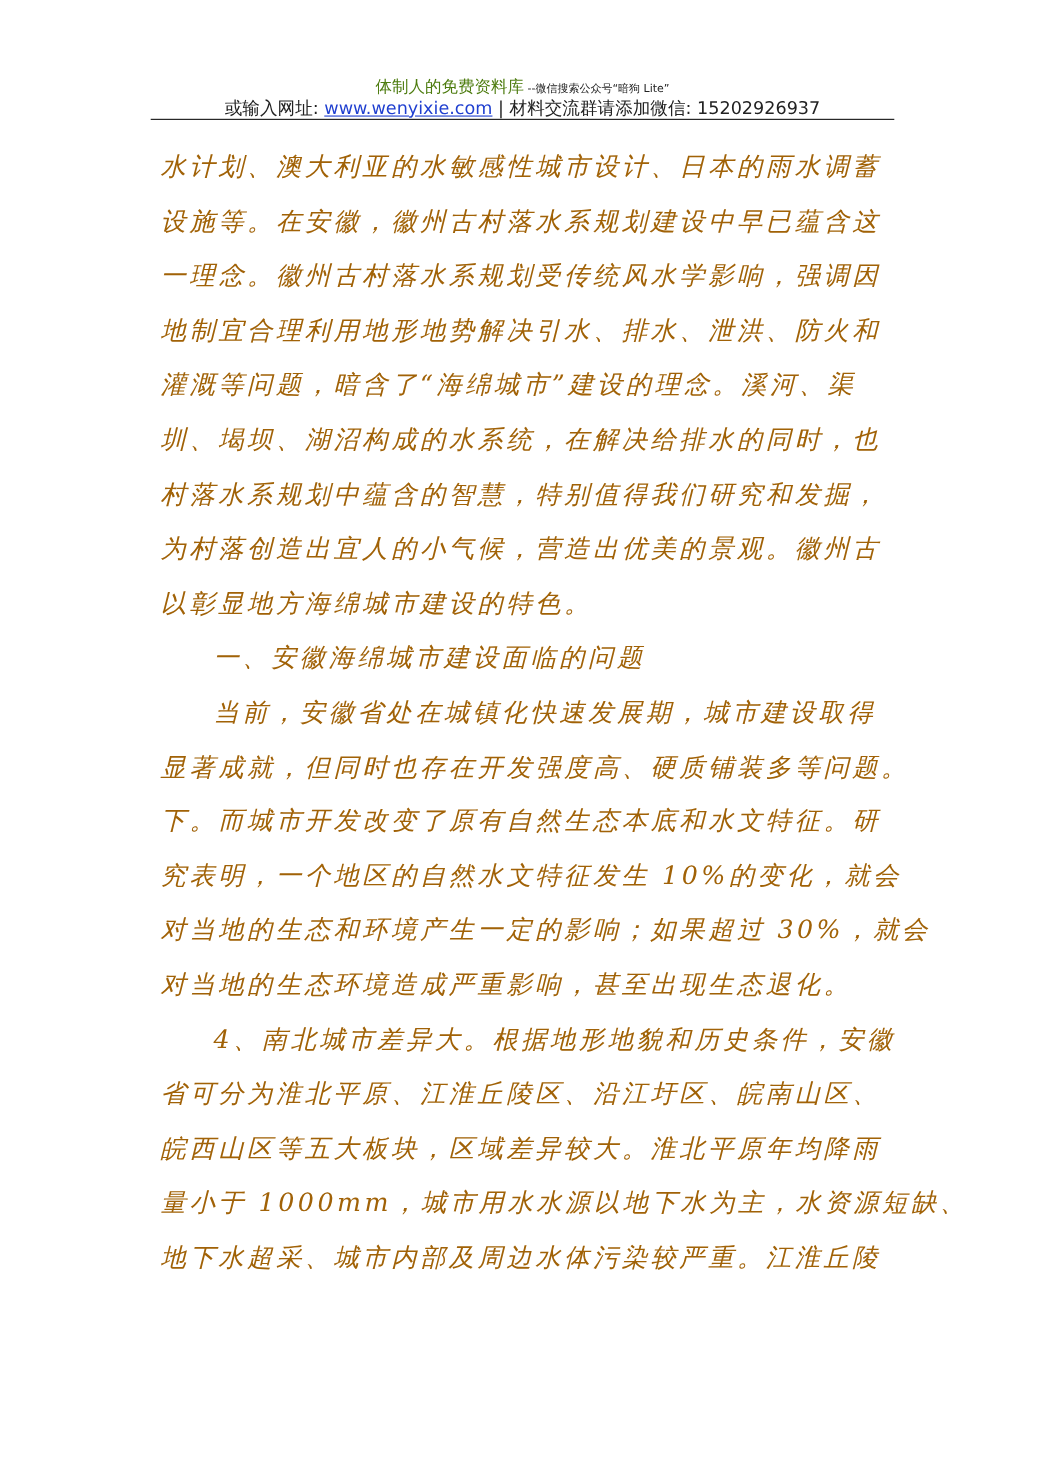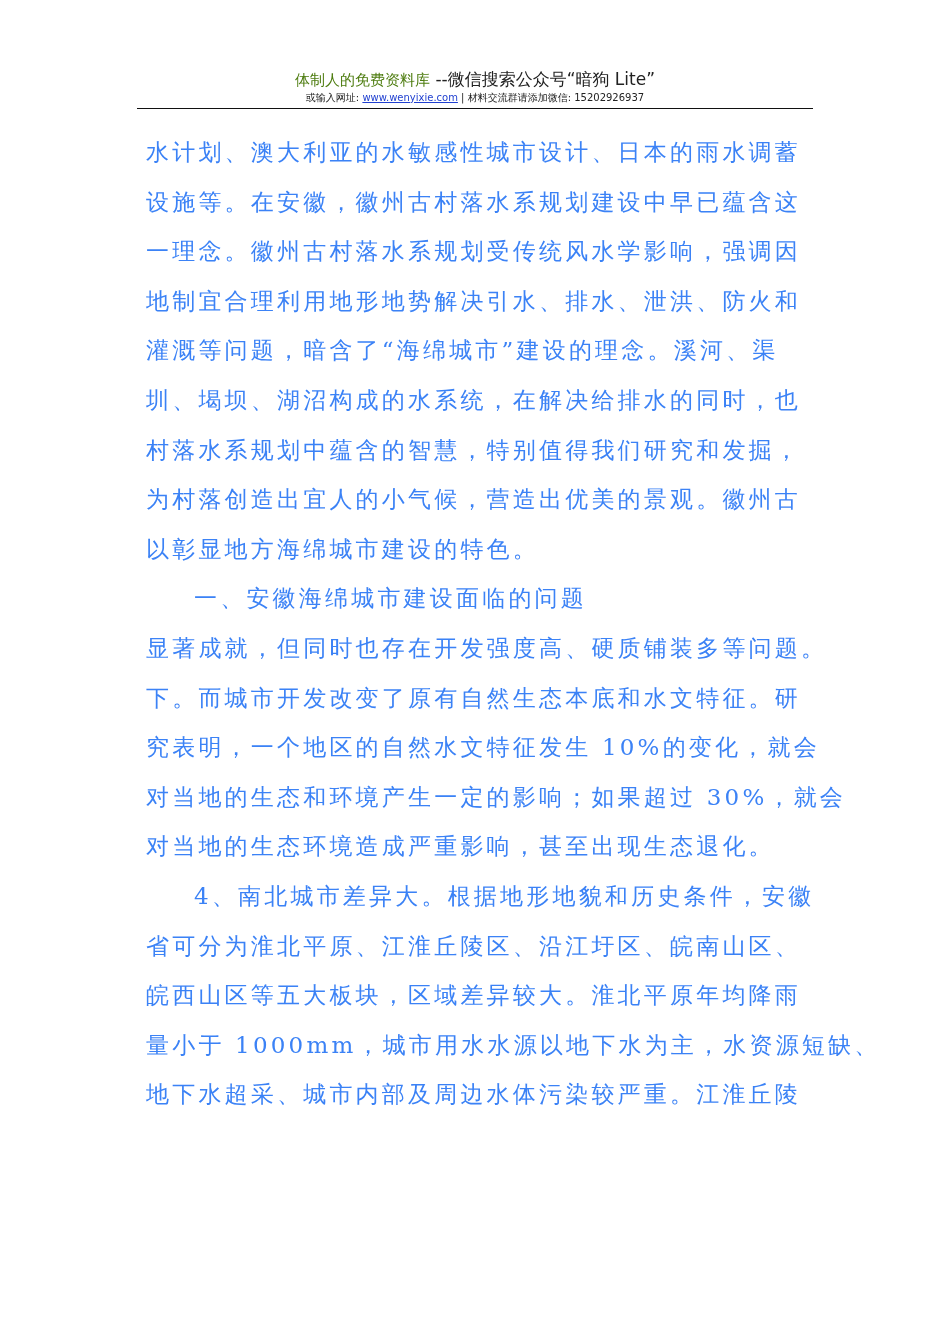--- a/index.html
+++ b/index.html
@@ -32,25 +32,25 @@
     .header-line1 {
       font-size: 13px;
       line-height: 18px;
       white-space: nowrap;
     }
     .header-title {
       color: #4d7c0f;
       font-size: 15px;
     }
     .header-sub {
-      font-size: 17px;
+      font-size: 10px;
       color: #222222;
     }
     .header-line2 {
-      font-size: 10px;
+      font-size: 16px;
       line-height: 16px;
       white-space: nowrap;
       color: #222222;
     }
     .header-link {
       color: #1f3fd0;
       text-decoration: underline;
     }
     .header-rule {
       position: absolute;
@@ -60,22 +60,23 @@
       height: 0;
       border-top: 1.5px solid #111111;
     }
     .body-text {
       position: absolute;
       left: 146px;
       top: 128px;
       width: 670px;
       font-family: "DejaVu Serif", serif;
       font-size: 23px;
-      color: #3b82f6;
+      color: #a16207;
       letter-spacing: 3.2px;
+      font-style: italic;
     }
     .line {
       height: 49.6px;
       line-height: 49.6px;
       white-space: nowrap;
     }
     .indent {
       padding-left: 48px;
     }
   </style>
@@ -99,20 +100,21 @@
     <div class="line">水计划、澳大利亚的水敏感性城市设计、日本的雨水调蓄</div>
     <div class="line">设施等。在安徽，徽州古村落水系规划建设中早已蕴含这</div>
     <div class="line">一理念。徽州古村落水系规划受传统风水学影响，强调因</div>
     <div class="line">地制宜合理利用地形地势解决引水、排水、泄洪、防火和</div>
     <div class="line">灌溉等问题，暗含了“海绵城市”建设的理念。溪河、渠</div>
     <div class="line">圳、堨坝、湖沼构成的水系统，在解决给排水的同时，也</div>
     <div class="line">村落水系规划中蕴含的智慧，特别值得我们研究和发掘，</div>
     <div class="line">为村落创造出宜人的小气候，营造出优美的景观。徽州古</div>
     <div class="line">以彰显地方海绵城市建设的特色。</div>
     <div class="line indent">一、安徽海绵城市建设面临的问题</div>
+    <div class="line indent">当前，安徽省处在城镇化快速发展期，城市建设取得</div>
     <div class="line">显著成就，但同时也存在开发强度高、硬质铺装多等问题。</div>
     <div class="line">下。而城市开发改变了原有自然生态本底和水文特征。研</div>
     <div class="line">究表明，一个地区的自然水文特征发生 10%的变化，就会</div>
     <div class="line">对当地的生态和环境产生一定的影响；如果超过 30%，就会</div>
     <div class="line">对当地的生态环境造成严重影响，甚至出现生态退化。</div>
     <div class="line indent">4、南北城市差异大。根据地形地貌和历史条件，安徽</div>
     <div class="line">省可分为淮北平原、江淮丘陵区、沿江圩区、皖南山区、</div>
     <div class="line">皖西山区等五大板块，区域差异较大。淮北平原年均降雨</div>
     <div class="line">量小于 1000mm，城市用水水源以地下水为主，水资源短缺、</div>
     <div class="line">地下水超采、城市内部及周边水体污染较严重。江淮丘陵</div>

